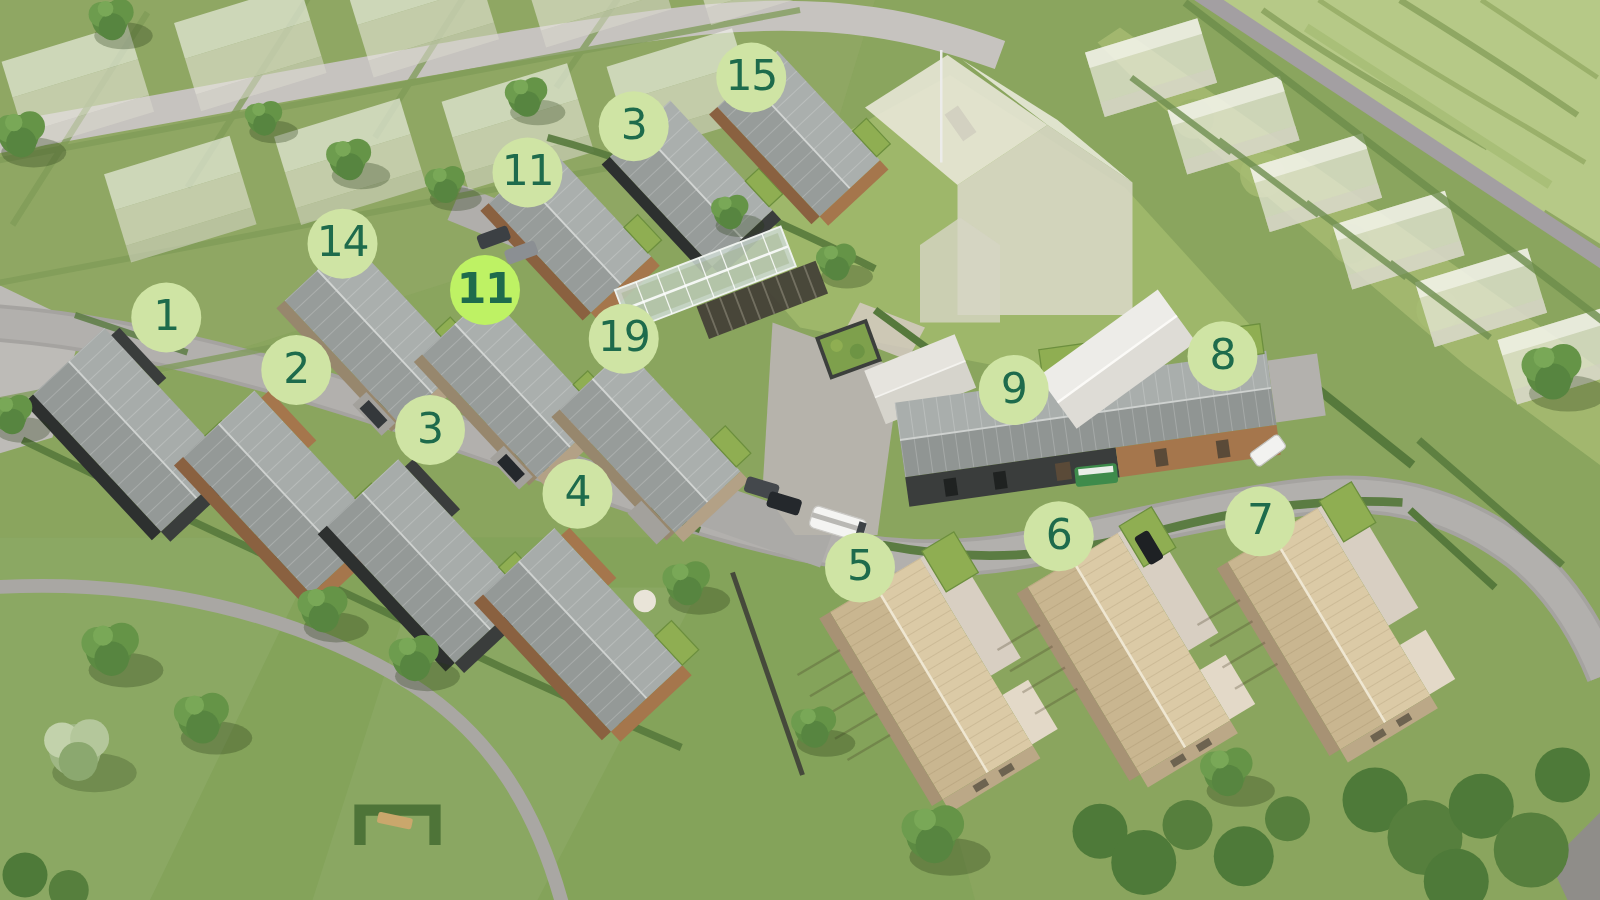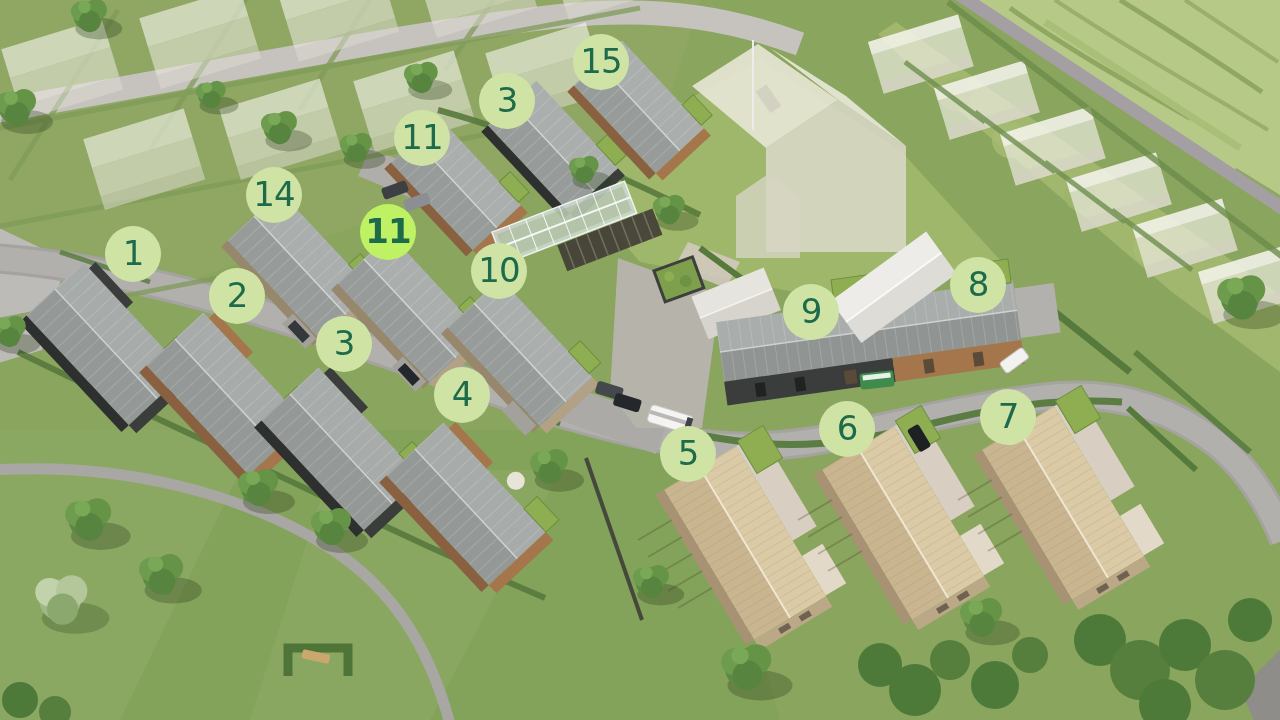--- a/index.html
+++ b/index.html
@@ -515,20 +515,20 @@
 <div id="marker-layer">
       <div class="marker" style="left: 133px; top: 254px; width: 56px; height: 56px; background: rgb(207, 228, 164); color: rgb(30, 107, 76);">1</div>
       <div class="marker" style="left: 237px; top: 296px; width: 56px; height: 56px; background: rgb(207, 228, 164); color: rgb(30, 107, 76);">2</div>
       <div class="marker" style="left: 344px; top: 344px; width: 56px; height: 56px; background: rgb(207, 228, 164); color: rgb(30, 107, 76);">3</div>
       <div class="marker" style="left: 462px; top: 395px; width: 56px; height: 56px; background: rgb(207, 228, 164); color: rgb(30, 107, 76);">4</div>
       <div class="marker" style="left: 688px; top: 454px; width: 56px; height: 56px; background: rgb(207, 228, 164); color: rgb(30, 107, 76);">5</div>
       <div class="marker" style="left: 847px; top: 429px; width: 56px; height: 56px; background: rgb(207, 228, 164); color: rgb(30, 107, 76);">6</div>
       <div class="marker" style="left: 1008px; top: 417px; width: 56px; height: 56px; background: rgb(207, 228, 164); color: rgb(30, 107, 76);">7</div>
       <div class="marker" style="left: 978px; top: 285px; width: 56px; height: 56px; background: rgb(207, 228, 164); color: rgb(30, 107, 76);">8</div>
       <div class="marker" style="left: 811px; top: 312px; width: 56px; height: 56px; background: rgb(207, 228, 164); color: rgb(30, 107, 76);">9</div>
-      <div class="marker" style="left: 499px; top: 271px; width: 56px; height: 56px; background: rgb(207, 228, 164); color: rgb(30, 107, 76);">10</div>
+      <div class="marker" style="left: 499px; top: 271px; width: 56px; height: 56px; background: rgb(207, 228, 164); color: rgb(30, 107, 76);">19</div>
       <div class="marker" style="left: 388px; top: 232px; width: 56px; height: 56px; background: #bef264; color: rgb(30, 107, 76); font-weight: bold;">11</div>
       <div class="marker" style="left: 274px; top: 195px; width: 56px; height: 56px; background: rgb(207, 228, 164); color: rgb(30, 107, 76);">14</div>
       <div class="marker" style="left: 422px; top: 138px; width: 56px; height: 56px; background: rgb(207, 228, 164); color: rgb(30, 107, 76);">11</div>
       <div class="marker" style="left: 507px; top: 101px; width: 56px; height: 56px; background: rgb(207, 228, 164); color: rgb(30, 107, 76);">3</div>
       <div class="marker" style="left: 601px; top: 62px; width: 56px; height: 56px; background: rgb(207, 228, 164); color: rgb(30, 107, 76);">15</div>
     </div>
 </div>
 
 </body></html>

